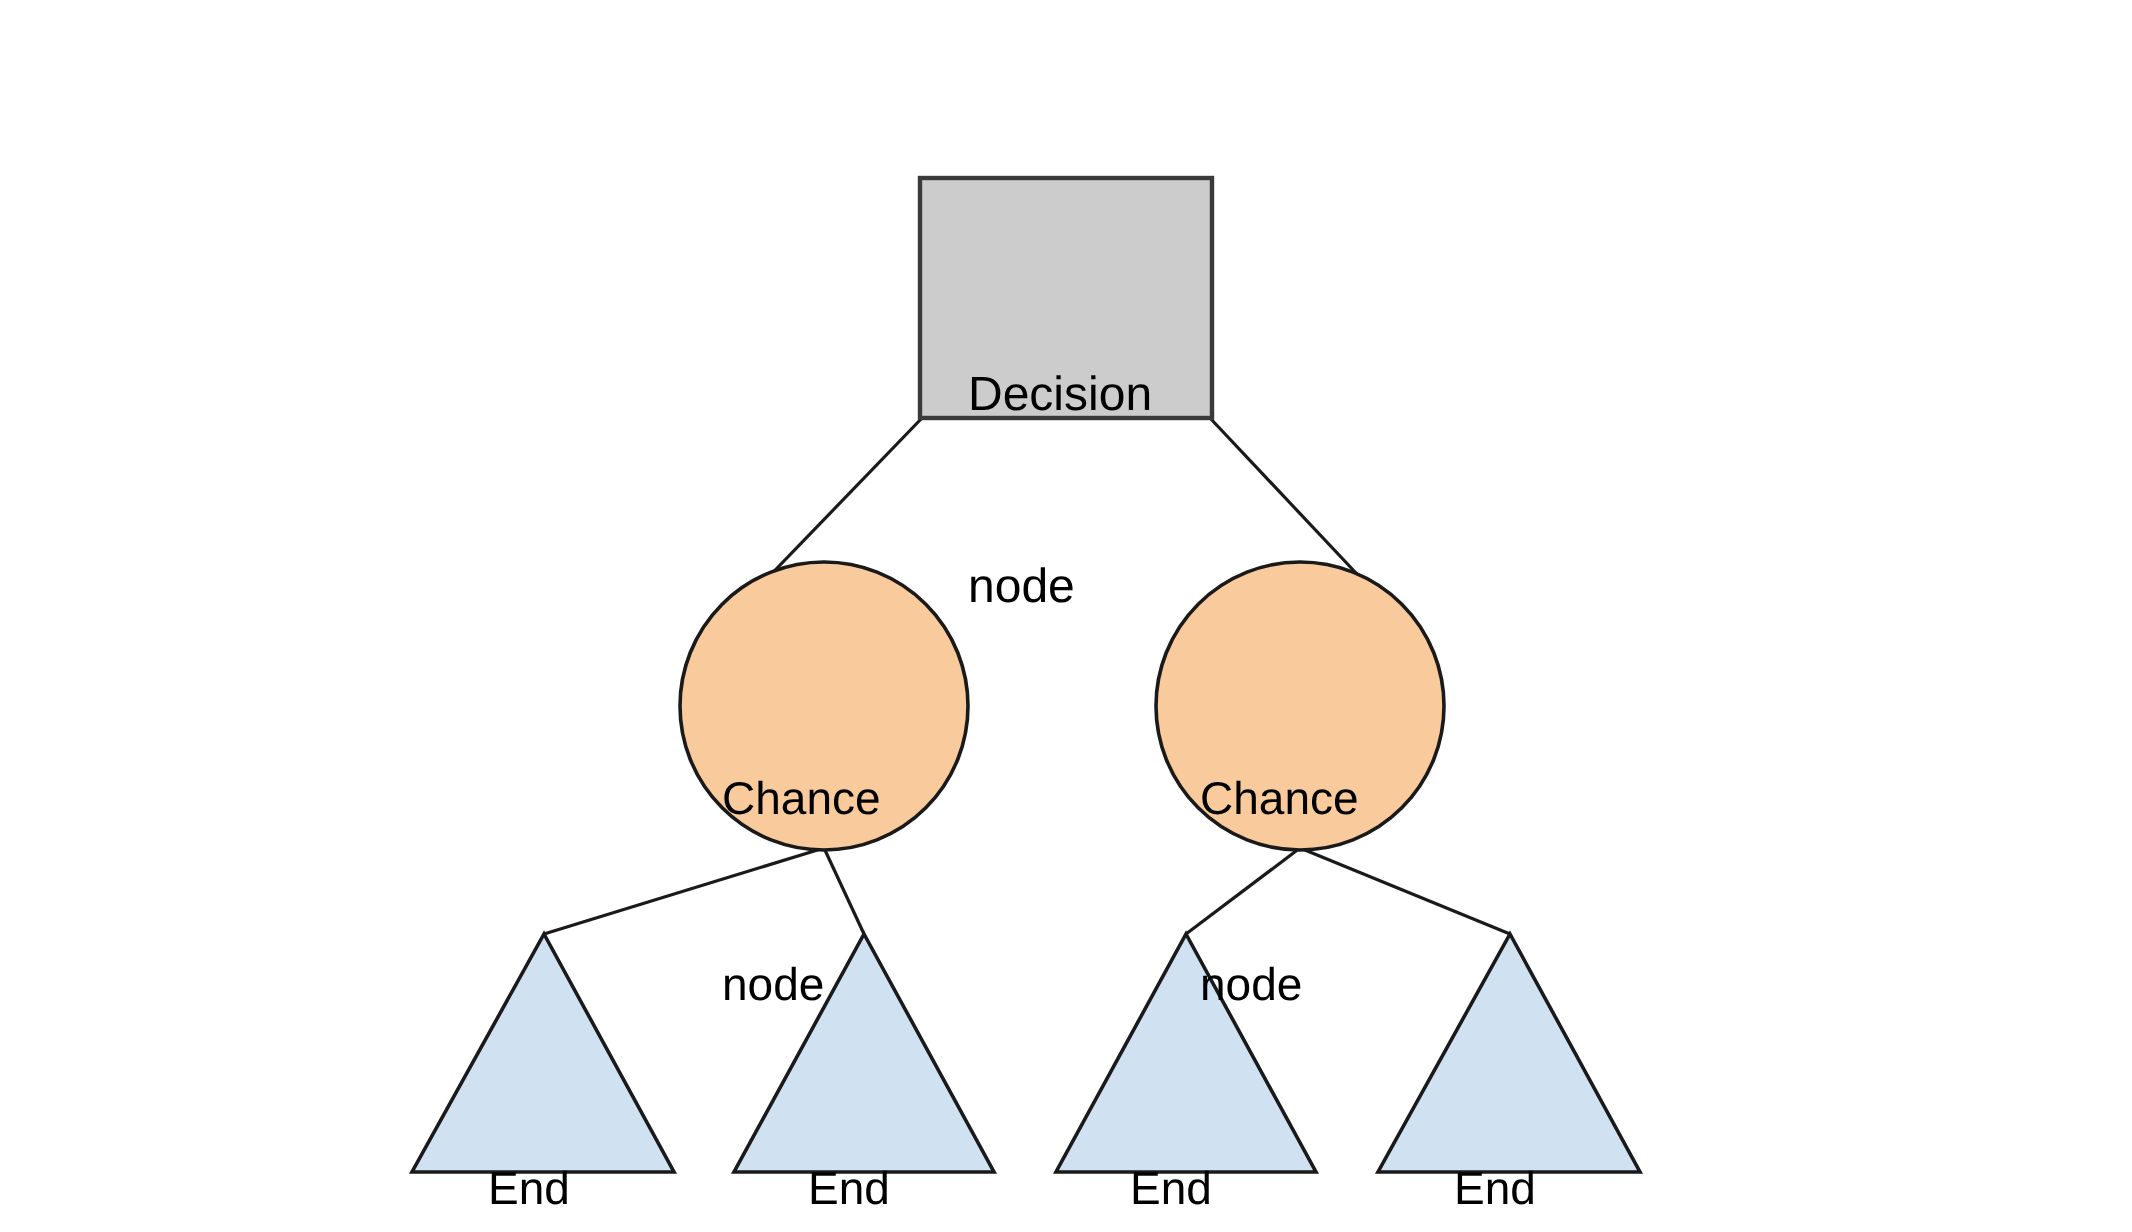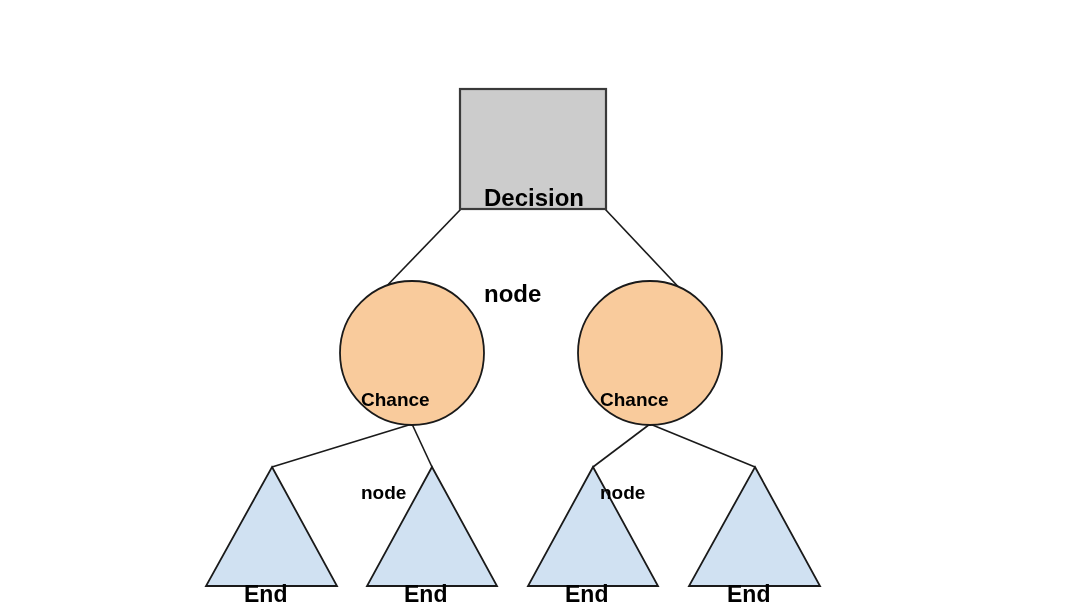--- a/index.html
+++ b/index.html
@@ -9,21 +9,20 @@
   }
   body {
     font-family: "Liberation Sans", sans-serif;
   }
   #canvas {
     position: relative;
     width: 1006px;
     height: 616px;
     background: #ffffff;
     overflow: hidden;
-    font-weight: bold;
   }
   #diagram-svg {
     position: absolute;
     left: 0;
     top: 0;
     width: 1066px;
     height: 616px;
     display: block;
   }
   .edge {
@@ -53,21 +52,21 @@
     font-size: 23px;
     line-height: 30px;
     white-space: pre;
     pointer-events: none;
   }
   .label-decision {
     font-size: 24px;
     line-height: 32px;
   }
   .label-chance {
-    font-size: 19px;
+    font-size: 23px;
     line-height: 31px;
   }
   .label-end {
     font-size: 23px;
     line-height: 31px;
   }
 </style>
 </head>
 <body>
 

